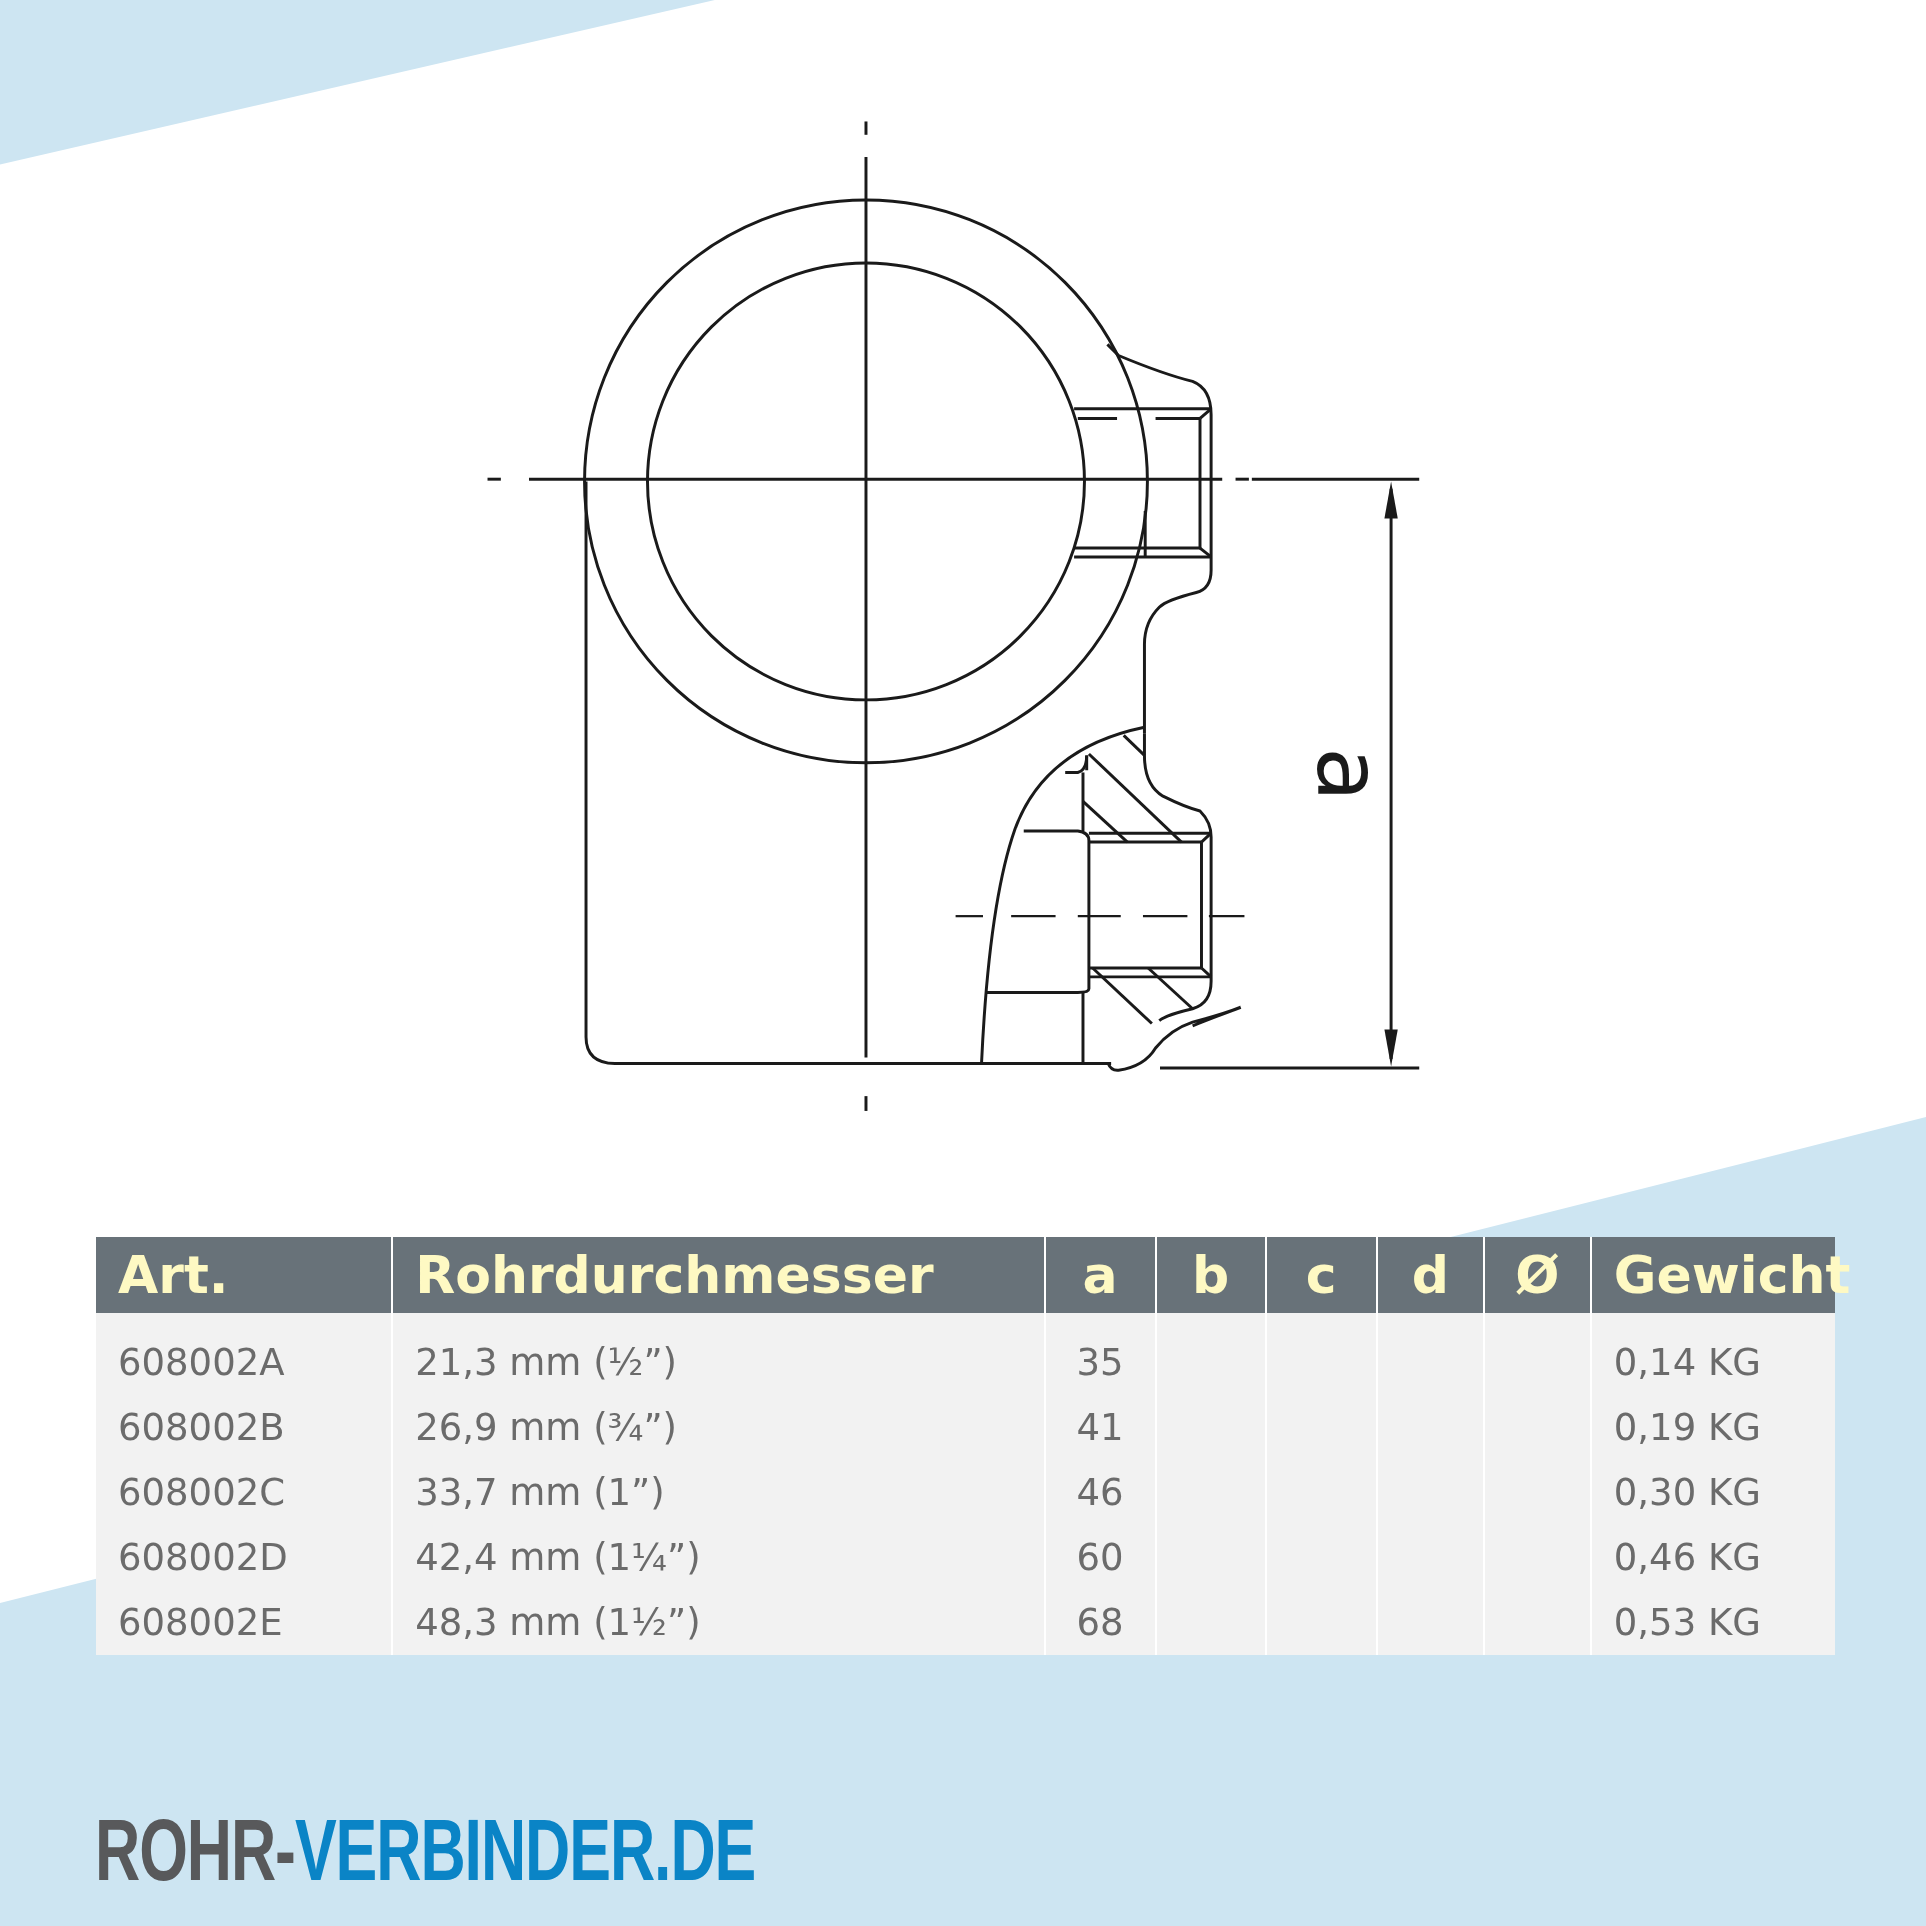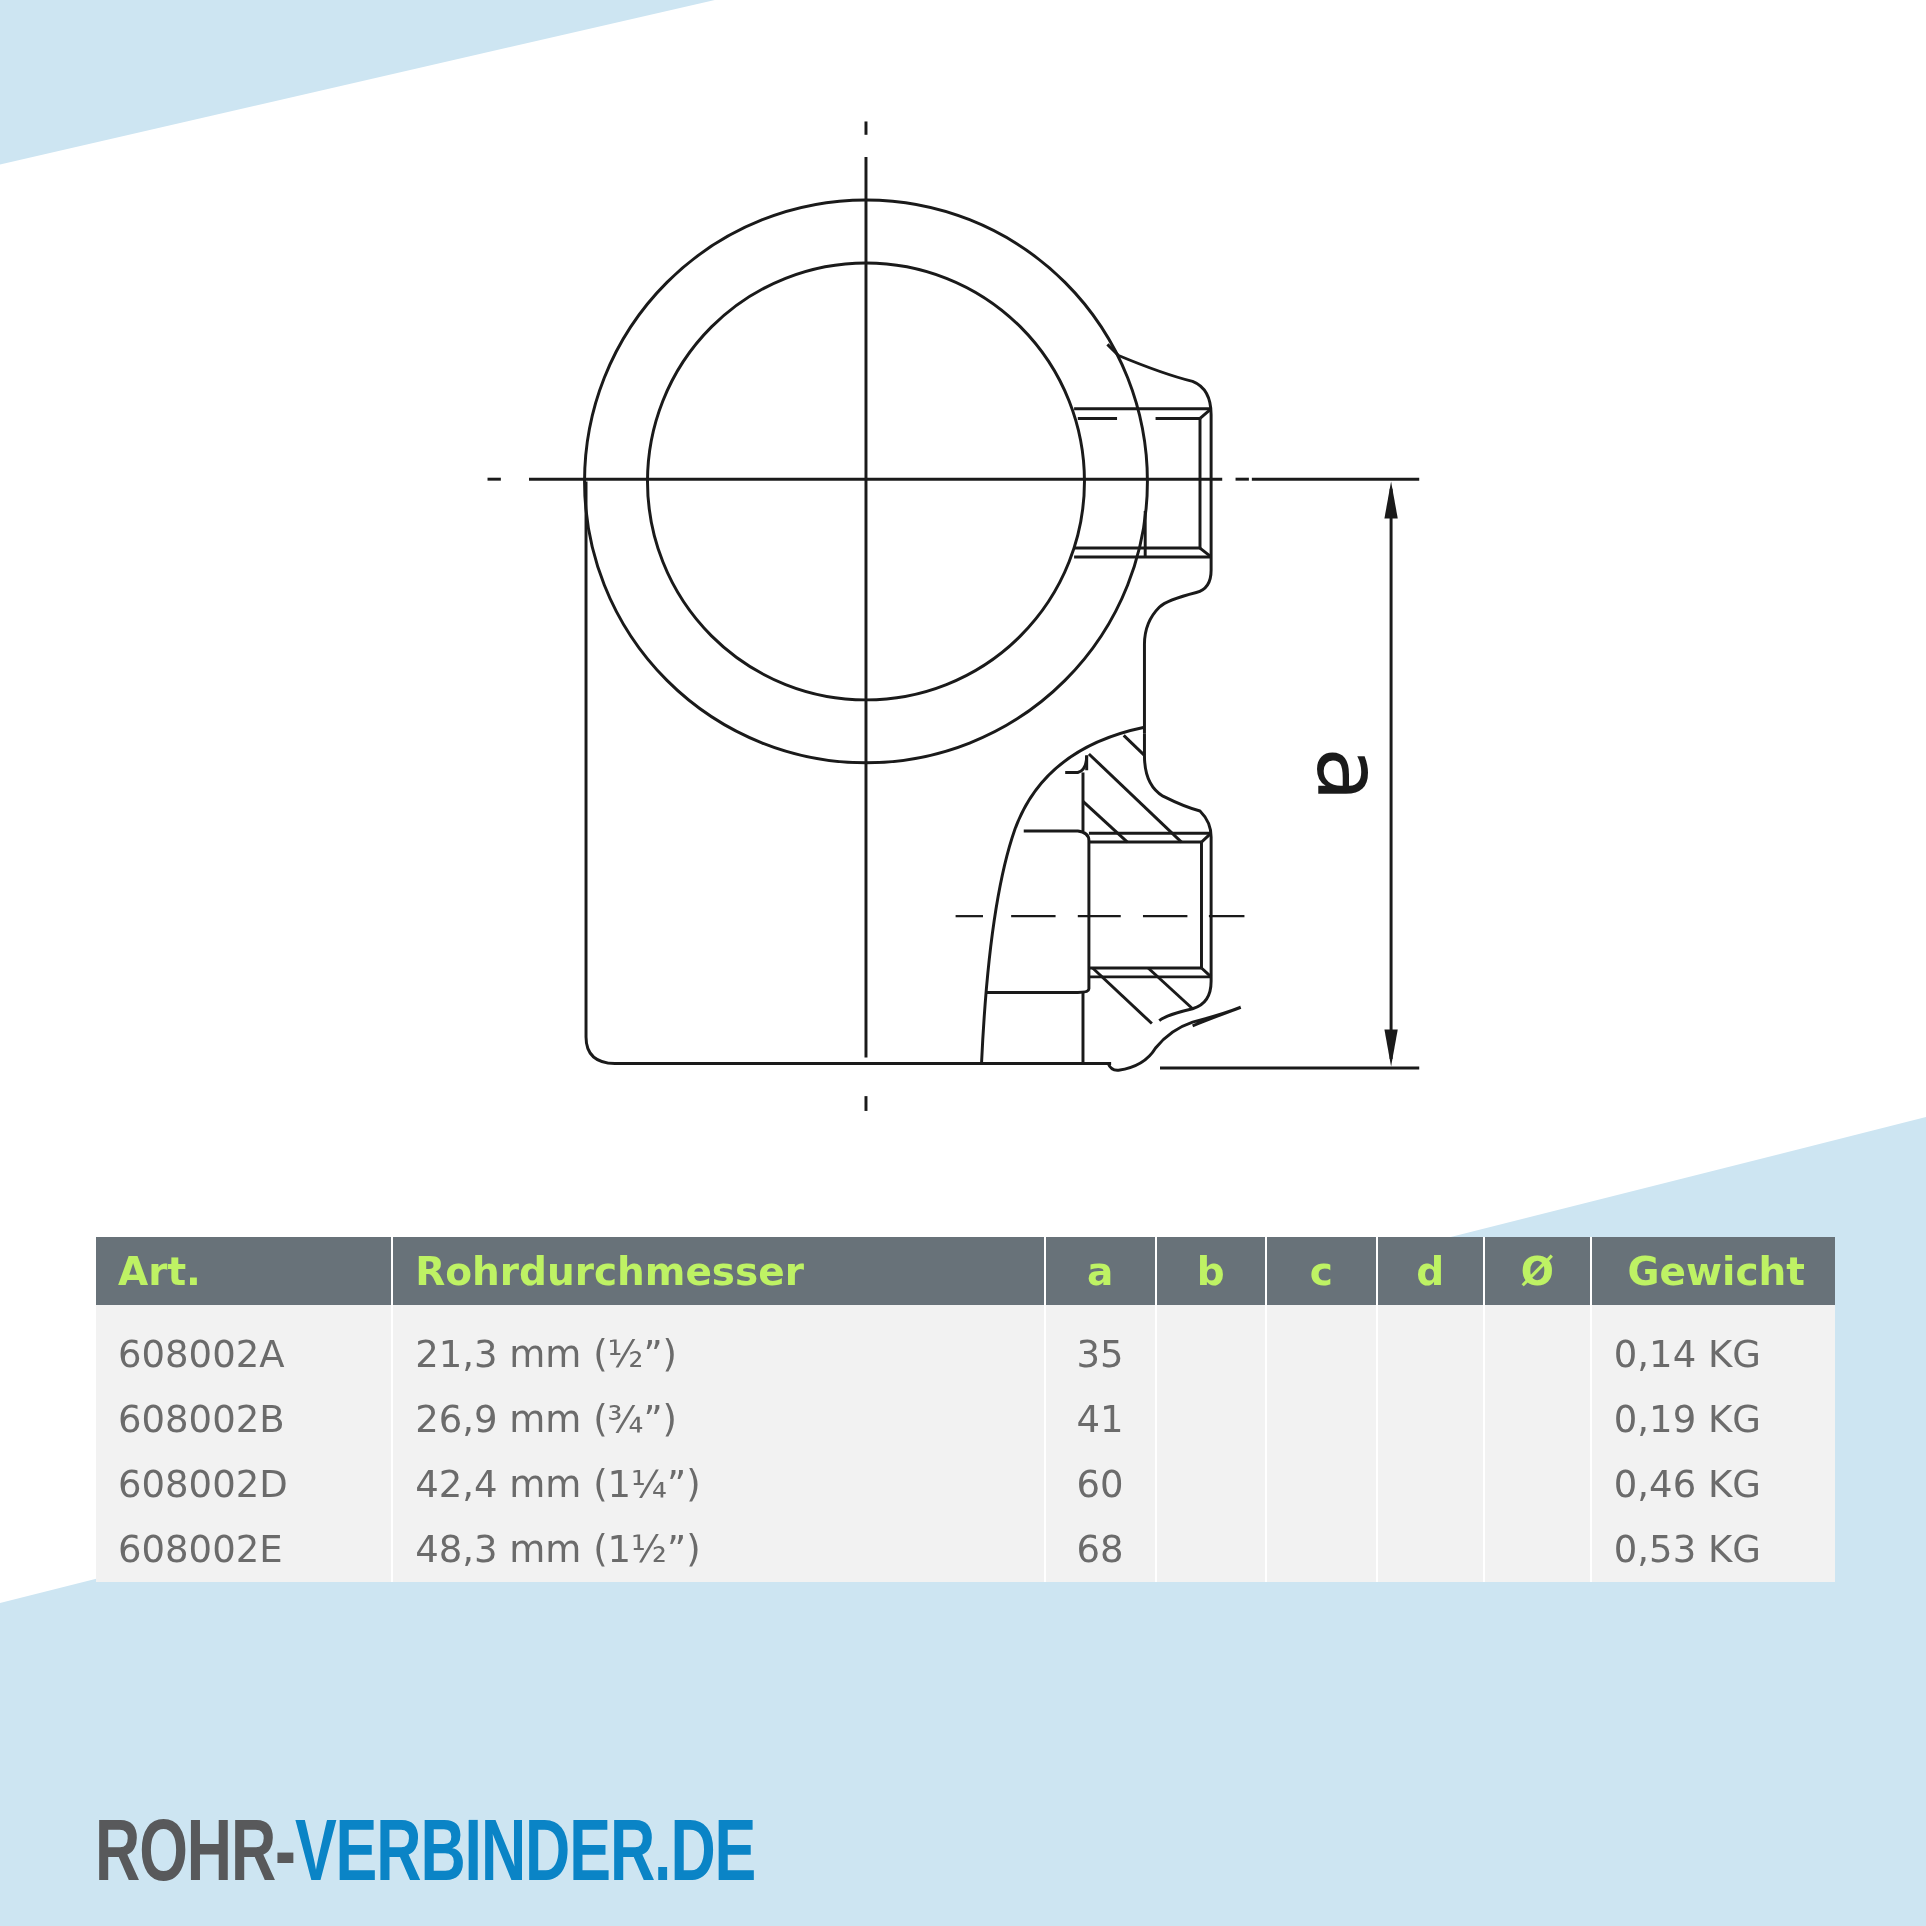--- a/index.html
+++ b/index.html
@@ -10,22 +10,22 @@
   table.spec { border-collapse:collapse; width:1739px; table-layout:fixed; }
   table.spec col.c-art { width:296px; }
   table.spec col.c-rohr { width:652px; }
   table.spec col.c-a { width:111px; }
   table.spec col.c-b { width:110px; }
   table.spec col.c-c { width:111px; }
   table.spec col.c-d { width:107px; }
   table.spec col.c-o { width:107px; }
   table.spec col.c-g { width:244px; }
   table.spec thead th {
-    background:#687279; color:#bef264; font-weight:600; font-size:39px;
-    height:68px; padding:0 22px; border-left:2.2px solid #ffffff; text-align:center;
+    background:#687279; color:#fef9c3; font-weight:600; font-size:52px;
+    height:76px; padding:0 22px; border-left:2.2px solid #ffffff; text-align:center;
     font-family:"DejaVu Sans", sans-serif; letter-spacing:0px;
   }
   table.spec thead th:first-child { border-left:none; text-align:left; }
   table.spec thead th.left { text-align:left; }
   table.spec thead th.right { text-align:right; padding-right:30px; }
   table.spec tbody td {
     background:#f2f2f2; color:#6b6b6b; font-size:37px; height:65px; padding:0 22px;
     border-left:2.2px solid #ffffff; text-align:center; font-family:"DejaVu Sans", sans-serif;
   }
   table.spec tbody td:first-child { border-left:none; text-align:left; }
@@ -168,20 +168,30 @@
         <td>608002B</td>
         <td class="left">26,9 mm (¾”)</td>
         <td>41</td>
         <td></td>
         <td></td>
         <td></td>
         <td></td>
         <td class="right">0,19 KG</td>
       </tr>
       <tr>
+        <td>608002C</td>
+        <td class="left">33,7 mm (1”)</td>
+        <td>46</td>
+        <td></td>
+        <td></td>
+        <td></td>
+        <td></td>
+        <td class="right">0,30 KG</td>
+      </tr>
+      <tr>
         <td>608002D</td>
         <td class="left">42,4 mm (1¼”)</td>
         <td>60</td>
         <td></td>
         <td></td>
         <td></td>
         <td></td>
         <td class="right">0,46 KG</td>
       </tr>
       <tr>

